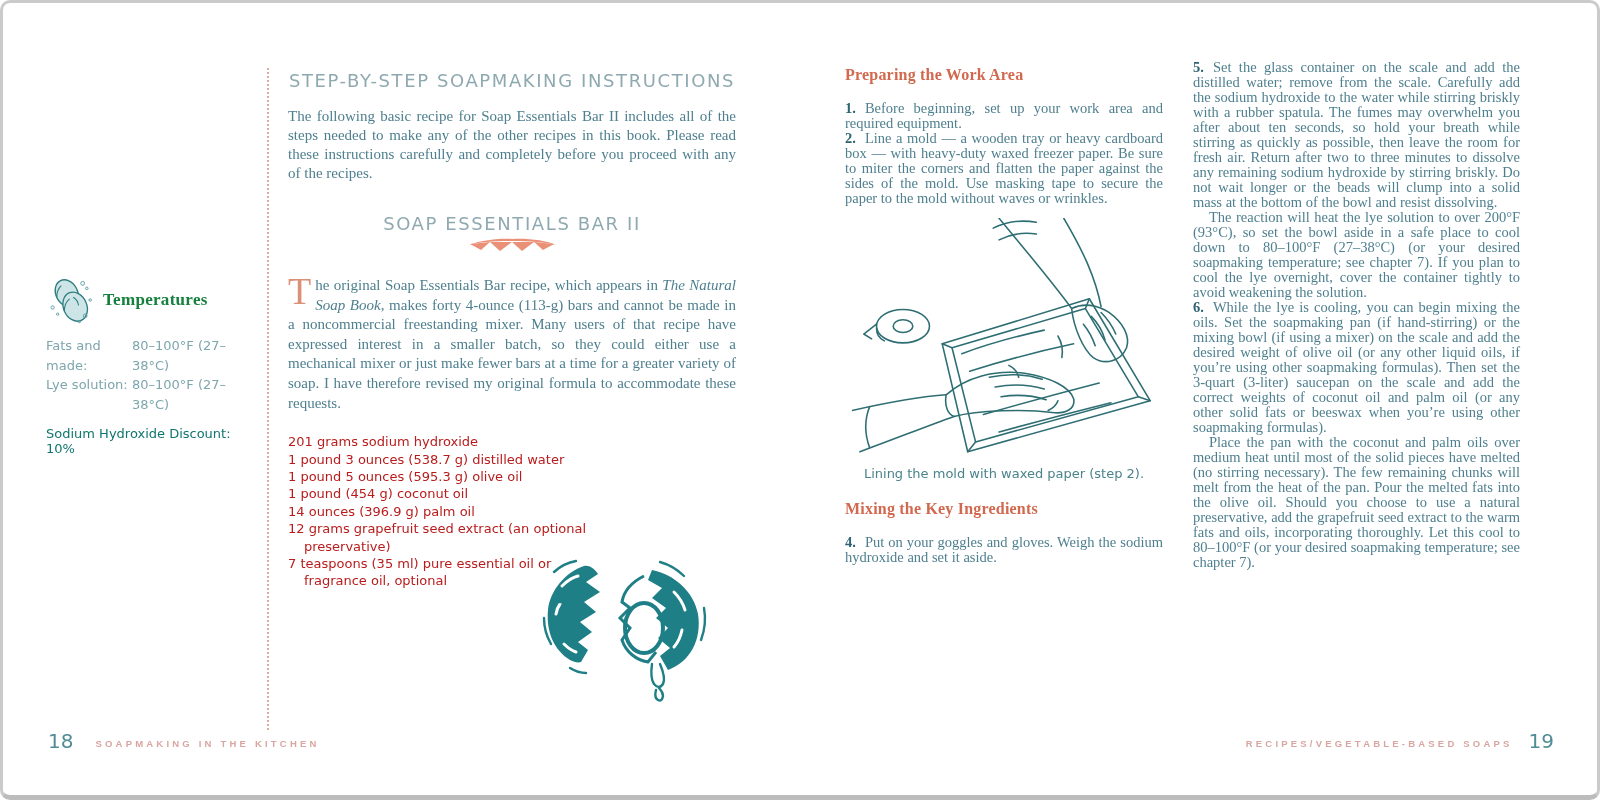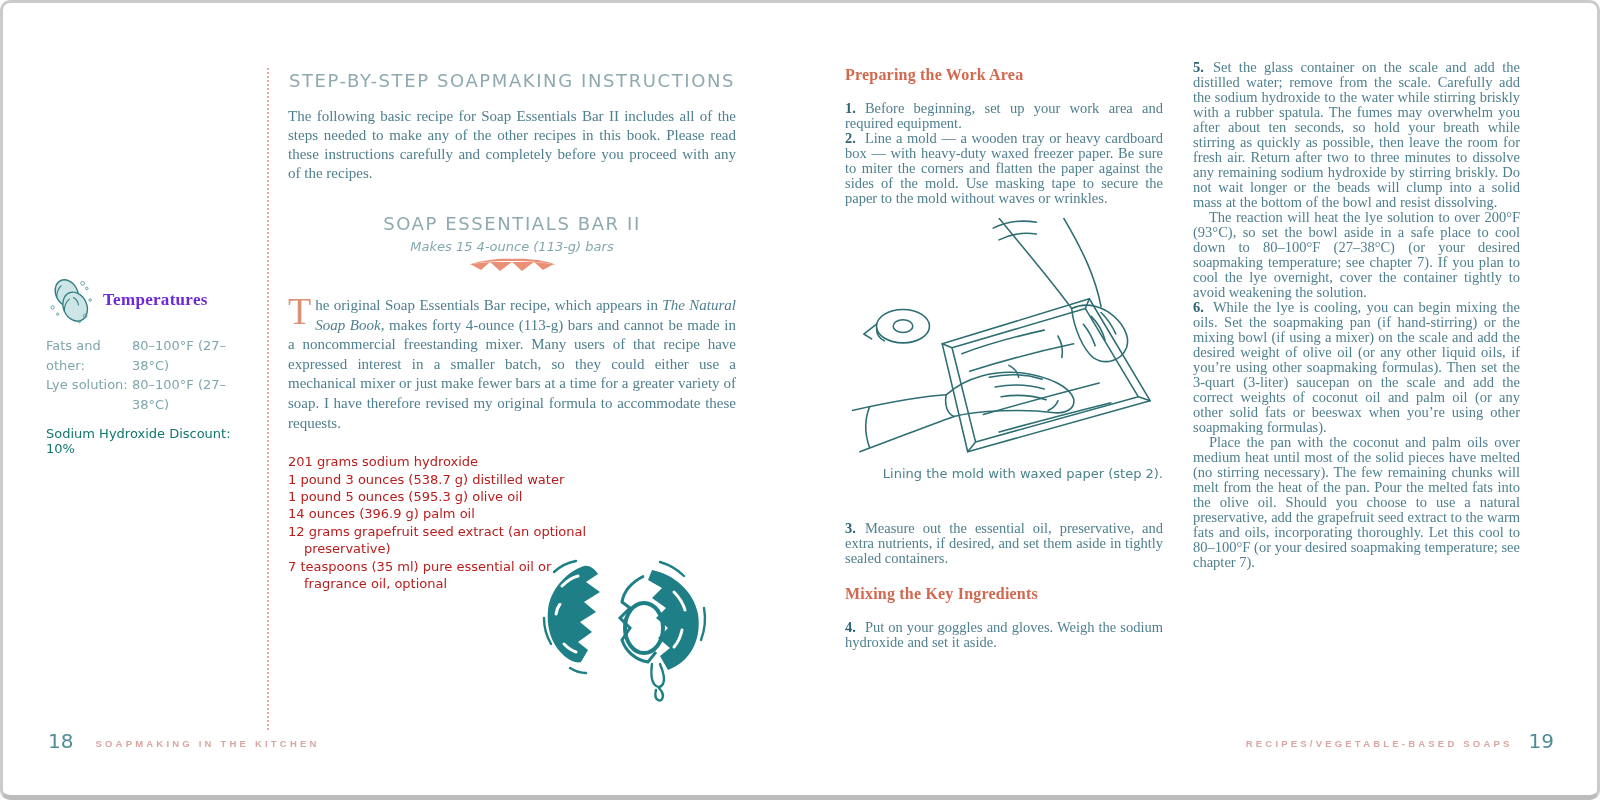--- a/index.html
+++ b/index.html
@@ -13,21 +13,21 @@
   .hand { font-family:"DejaVu Sans", sans-serif; }
   .serifbody { font-family:"Liberation Serif", serif; color:#51808f; }
 
   
   .divider { position:absolute; left:267px; top:68px; height:662px; width:0;
              border-left:2px dotted #e0aba1; }
 
   .temp-box { position:absolute; left:46px; top:274px; width:210px; }
   .temp-head { display:flex; align-items:center; gap:7px; }
   .temp-title { font-family:"Liberation Serif", serif; font-weight:700; font-size:17px;
-                color:#6d28d9; letter-spacing:.3px; }
+                color:#15803d; letter-spacing:.3px; }
   .temp-rows { margin-top:10px; font-size:13px; color:#7ea6ad; line-height:1.5; }
   .temp-row { display:flex; }
   .temp-row .lbl { width:86px; flex:none; }
   .temp-discount { margin-top:12px; font-size:13px; color:#0f766e; }
 
   .main-left { position:absolute; left:288px; top:70px; width:448px; }
   .title-hand { text-align:center; font-size:18px; font-weight:400; letter-spacing:1.6px;
                 color:#8fa9b0; }
   .intro { margin-top:16px; font-size:15px; line-height:19px; text-align:justify; color:#4e7f8e; }
   .recipe-title { margin-top:30px; text-align:center; font-size:18px; font-weight:400;
@@ -53,21 +53,21 @@
   
   .col1 { position:absolute; left:845px; top:66px; width:318px; }
   .col2 { position:absolute; left:1193px; top:60px; width:327px; }
   .subhead { font-family:"Liberation Serif", serif; font-weight:700; font-size:16px;
              color:#d2684e; letter-spacing:.2px; }
   .step, .bodypara { font-size:14.5px; line-height:15px; text-align:justify; color:#4e7f8e; }
   .step b { color:#2d6473; margin-right:9px; font-weight:700; }
   .indent { text-indent:16px; }
   .col1 .steps-block { margin-top:17px; }
   .figure { margin-top:12px; text-align:center; }
-  .caption { margin-top:8px; text-align:right; font-size:13px; color:#4b838c; }
+  .caption { margin-top:8px; text-align:center; font-size:13px; color:#4b838c; }
   .after-fig { margin-top:40px; }
   .mixing-head { margin-top:19px; }
   .step4 { margin-top:17px; }
 </style>
 </head>
 <body>
 
 <div class="frame"></div>
 <div class="spread">
 
@@ -92,50 +92,50 @@
           <circle cx="14" cy="48" r="1.4"></circle>
           <circle cx="47" cy="50" r="2.2"></circle>
           <circle cx="40" cy="57" r="1.4"></circle>
           <circle cx="53" cy="31" r="1.5"></circle>
         </g>
       </svg>
       <span class="temp-title">Temperatures</span>
     </div>
     <div class="temp-rows hand">
       <div class="temp-row">
-        <span class="lbl">Fats and other:</span>
+        <span class="lbl">Fats and made:</span>
         <span>80–100°F (27–38°C)</span>
       </div>
       <div class="temp-row">
         <span class="lbl">Lye solution:</span>
         <span>80–100°F (27–38°C)</span>
       </div>
     </div>
     <div class="temp-discount hand">Sodium Hydroxide Discount:  10%</div>
   </aside>
 
   <div class="main-left">
     <h1 class="title-hand hand">STEP-BY-STEP SOAPMAKING INSTRUCTIONS</h1>
     <p class="intro serifbody">The following basic recipe for Soap Essentials Bar II includes all of the steps needed to make any of the other recipes in this book. Please read these instructions carefully and completely before you proceed with any of the recipes.</p>
     <h2 class="recipe-title hand">SOAP ESSENTIALS BAR II</h2>
-    <p class="yield hand">Makes 15 4-ounce (113-g) bars</p>
     <div class="zigzag-wrap">
       <svg width="92" height="14" viewBox="0 0 92 14">
         <path fill="#ea9077" d="M2,7 C18,1 40,0 46,1 C60,0 80,2 90,7 C78,4 64,3 46,3 C30,3 12,4 2,7 Z"></path>
         <path fill="#ea9077" d="M4,6 L24,4 L15,12 Z"></path>
         <path fill="#ea9077" d="M24,4 L46,4 L34,13 Z"></path>
         <path fill="#ea9077" d="M46,4 L68,4 L56,13 Z"></path>
         <path fill="#ea9077" d="M68,4 L88,6 L77,12 Z"></path>
       </svg>
     </div>
     <p class="dropcap-para"><span class="dropcap">T</span><span>he original Soap Essentials Bar recipe, which appears in </span><i>The Natural Soap Book</i><span>, makes forty 4-ounce (113-g) bars and cannot be made in a noncommercial freestanding mixer. Many users of that recipe have expressed interest in a smaller batch, so they could either use a mechanical mixer or just make fewer bars at a time for a greater variety of soap. I have therefore revised my original formula to accommodate these requests.</span></p>
     <ul class="ingredients hand">
       <li>201 grams sodium hydroxide</li>
       <li>1 pound 3 ounces (538.7 g) distilled water</li>
       <li>1 pound 5 ounces (595.3 g) olive oil</li>
+      <li>1 pound (454 g) coconut oil</li>
       <li>14 ounces (396.9 g) palm oil</li>
       <li>12 grams grapefruit seed extract (an optional preservative)</li>
       <li>7 teaspoons (35 ml) pure essential oil or fragrance oil, optional</li>
     </ul>
   </div>
 
   <div class="soap-art">
     <svg width="170" height="150" viewBox="0 0 170 150">
 
       <path fill="#1e7f86" d="M44,14 C26,20 10,38 8,58 C6,80 14,98 30,108 C34,110 38,111 41,110
@@ -219,21 +219,20 @@
 
         <path d="M96,180 C116,162 146,154 176,158 C202,162 222,172 226,184 C228,194 218,200 204,198 C176,194 128,196 104,202 C98,200 94,192 96,180 Z"></path>
         <path d="M140,162 q28,-6 54,2"></path>
         <path d="M146,172 q26,-5 50,2"></path>
         <path d="M152,182 q24,-4 46,3"></path>
         <path d="M200,196 q8,-4 10,-10"></path>
       </svg>
       <figcaption class="caption hand">Lining the mold with waxed paper (step 2).</figcaption>
     </figure>
 
-    <p class="step after-fig"><b>3.</b><span>Measure out the essential oil, preservative, and extra nutrients, if desired, and set them aside in tightly sealed containers.</span></p>
     <h3 class="subhead mixing-head">Mixing the Key Ingredients</h3>
     <p class="step step4"><b>4.</b><span>Put on your goggles and gloves. Weigh the sodium hydroxide and set it aside.</span></p>
   </div>
 
   <div class="col2">
     <p class="step"><b>5.</b><span>Set the glass container on the scale and add the distilled water; remove from the scale. Carefully add the sodium hydroxide to the water while stirring briskly with a rubber spatula. The fumes may overwhelm you after about ten seconds, so hold your breath while stirring as quickly as possible, then leave the room for fresh air. Return after two to three minutes to dissolve any remaining sodium hydroxide by stirring briskly. Do not wait longer or the beads will clump into a solid mass at the bottom of the bowl and resist dissolving.</span></p>
     <p class="bodypara indent">The reaction will heat the lye solution to over 200°F (93°C), so set the bowl aside in a safe place to cool down to 80–100°F (27–38°C) (or your desired soapmaking temperature; see chapter 7). If you plan to cool the lye overnight, cover the container tightly to avoid weakening the solution.</p>
     <p class="step"><b>6.</b><span>While the lye is cooling, you can begin mixing the oils. Set the soapmaking pan (if hand-stirring) or the mixing bowl (if using a mixer) on the scale and add the desired weight of olive oil (or any other liquid oils, if you’re using other soapmaking formulas). Then set the 3-quart (3-liter) saucepan on the scale and add the correct weights of coconut oil and palm oil (or any other solid fats or beeswax when you’re using other soapmaking formulas).</span></p>
     <p class="bodypara indent">Place the pan with the coconut and palm oils over medium heat until most of the solid pieces have melted (no stirring necessary). The few remaining chunks will melt from the heat of the pan. Pour the melted fats into the olive oil. Should you choose to use a natural preservative, add the grapefruit seed extract to the warm fats and oils, incorporating thoroughly. Let this cool to 80–100°F (or your desired soapmaking temperature; see chapter 7).</p>
   </div>

